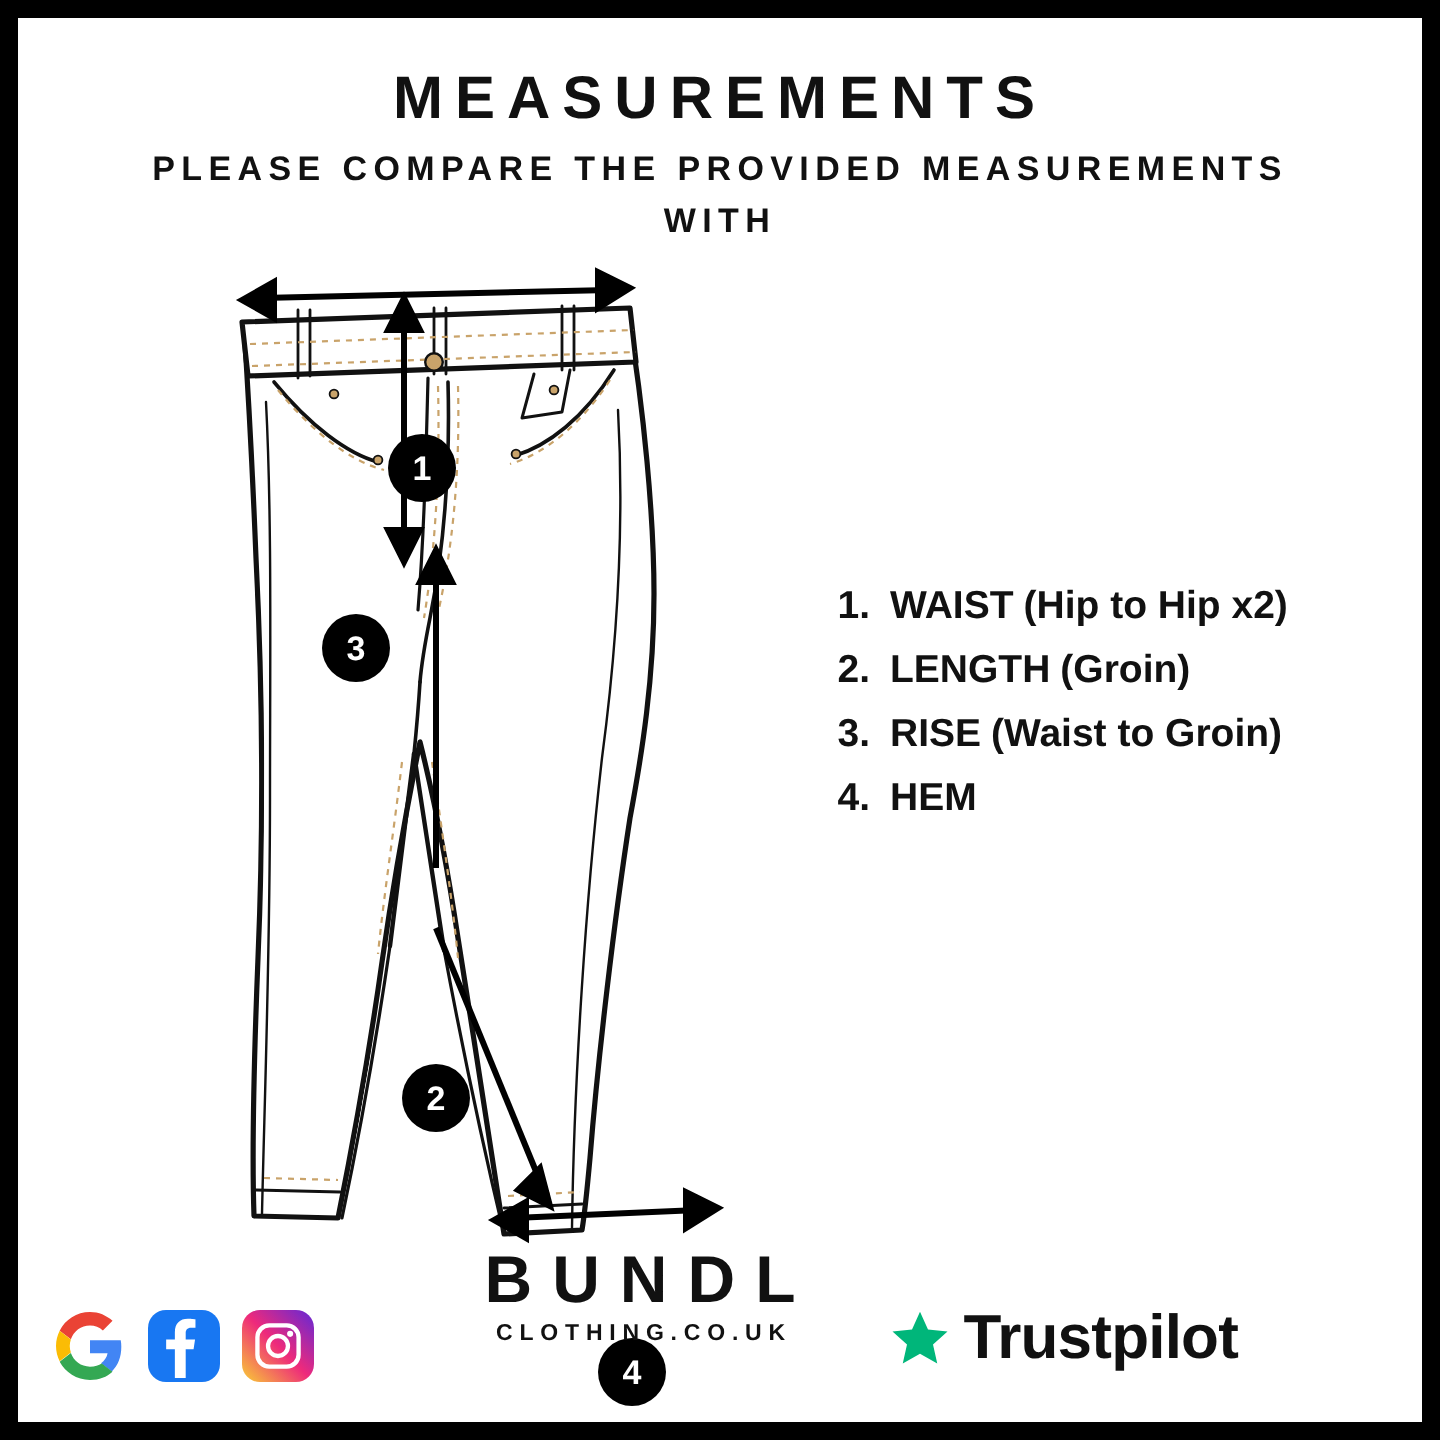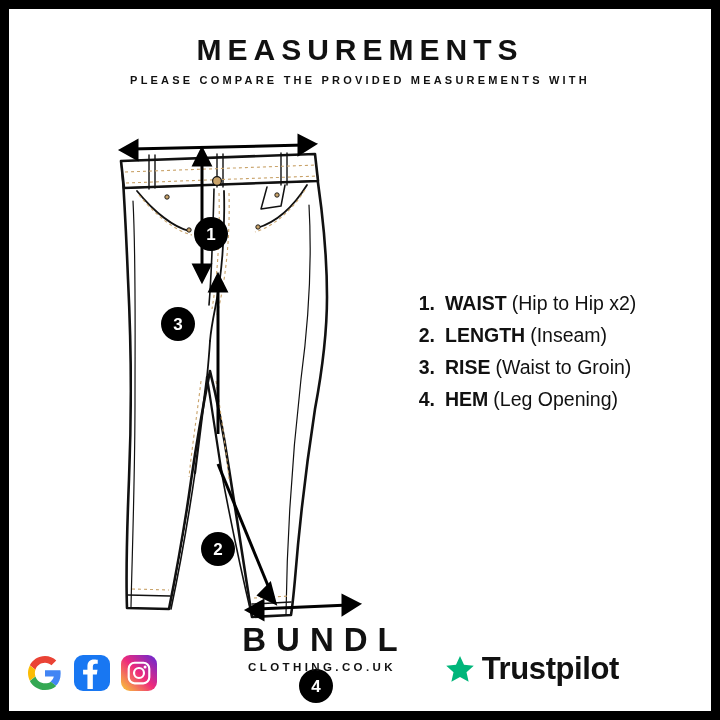--- a/index.html
+++ b/index.html
@@ -32,21 +32,21 @@
   }
   .title {
     font-size: 30px;
     font-weight: bold;
     letter-spacing: 6px;
     color: #111111;
     line-height: 1.1;
     margin: 0;
   }
   .subtitle {
-    font-size: 11px;
+    font-size: 17px;
     font-weight: bold;
     letter-spacing: 3.2px;
     color: #111111;
     line-height: 1.55;
     margin: 6px 0 0 0;
     padding: 0 40px;
   }
 
   
   .diagram {
@@ -98,21 +98,21 @@
   .legend-num {
     width: 30px;
     text-align: right;
     margin-right: 10px;
     font-weight: bold;
   }
   .legend-label {
     font-weight: bold;
   }
   .legend-note {
-    font-weight: normal;
+    font-weight: bold;
     margin-left: 5px;
     text-align: right;
   }
 
   
   .footer {
     position: absolute;
     left: 0;
     bottom: 8px;
     width: 622px;
@@ -288,31 +288,30 @@
 
   <div class="legend">
     <div class="legend-item">
       <span class="legend-num">1.</span>
       <span class="legend-label">WAIST</span>
       <span class="legend-note">(Hip to Hip x2)</span>
     </div>
     <div class="legend-item">
       <span class="legend-num">2.</span>
       <span class="legend-label">LENGTH</span>
-      <span class="legend-note">(Inseam)</span>
+      <span class="legend-note">(Groin)</span>
     </div>
     <div class="legend-item">
       <span class="legend-num">3.</span>
       <span class="legend-label">RISE</span>
       <span class="legend-note">(Waist to Groin)</span>
     </div>
     <div class="legend-item">
       <span class="legend-num">4.</span>
       <span class="legend-label">HEM</span>
-      <span class="legend-note">(Leg Opening)</span>
     </div>
   </div>
 
   <div class="footer">
 
     <div class="socials">
       <div class="social">
         <svg width="34" height="34" viewBox="0 0 48 48">
           <path fill="#EA4335" d="M24 9.5c3.5 0 6.6 1.2 9.1 3.5l6.8-6.8C35.6 2.4 30.2 0 24 0 14.6 0 6.5 5.4 2.6 13.2l7.9 6.1C12.4 13.5 17.7 9.5 24 9.5z"></path>
           <path fill="#4285F4" d="M46.1 24.6c0-1.6-.1-3.2-.4-4.6H24v9.1h12.4c-.5 2.9-2.2 5.3-4.6 7l7.6 5.9c4.4-4.1 6.7-10.1 6.7-17.4z"></path>

